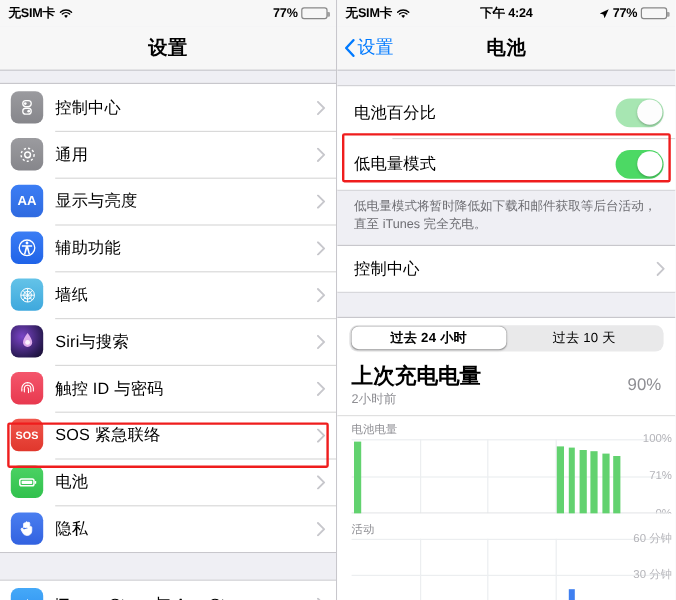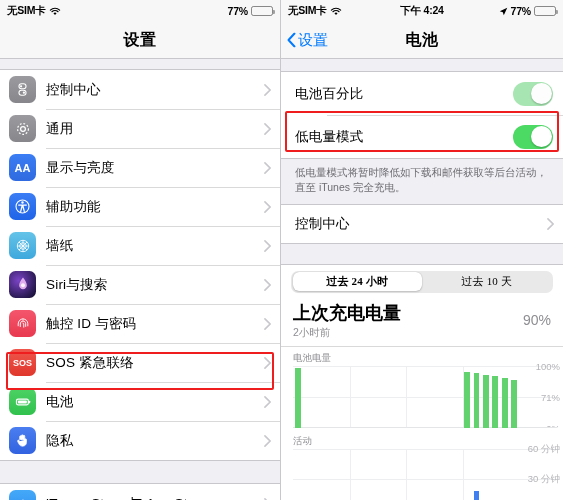--- a/index.html
+++ b/index.html
@@ -122,21 +122,21 @@
   .row-plain .row-label { margin-left: 0; font-size: 13.5px; }
 
   
   .segwrap { background: #fff; padding: 6px 10px 4px 10px; }
   .segment {
     display: flex; height: 22px; background: #e9e9ea;
     border-radius: 7px; padding: 1.5px; position: relative;
   }
   .seg-item {
     flex: 1; display: flex; align-items: center; justify-content: center;
-    font-size: 11px; color: #000; border-radius: 6px; letter-spacing: .2px; font-family: Liberation Serif, serif;
+    font-size: 11px; color: #000; border-radius: 6px; letter-spacing: .2px;
   }
   .seg-item.active { background: #fff; box-shadow: 0 0 1px rgba(0,0,0,.28), 0 1px 2px rgba(0,0,0,.16); font-weight: 600; }
 
   
   .lastcharge {
     background: #fff; padding: 4px 12px 6px 12px;
     display: flex; align-items: flex-start;
     border-bottom: 1px solid #d9d9d9;
   }
   .lc-title { font-size: 18px; font-weight: 700; color: #000; }

